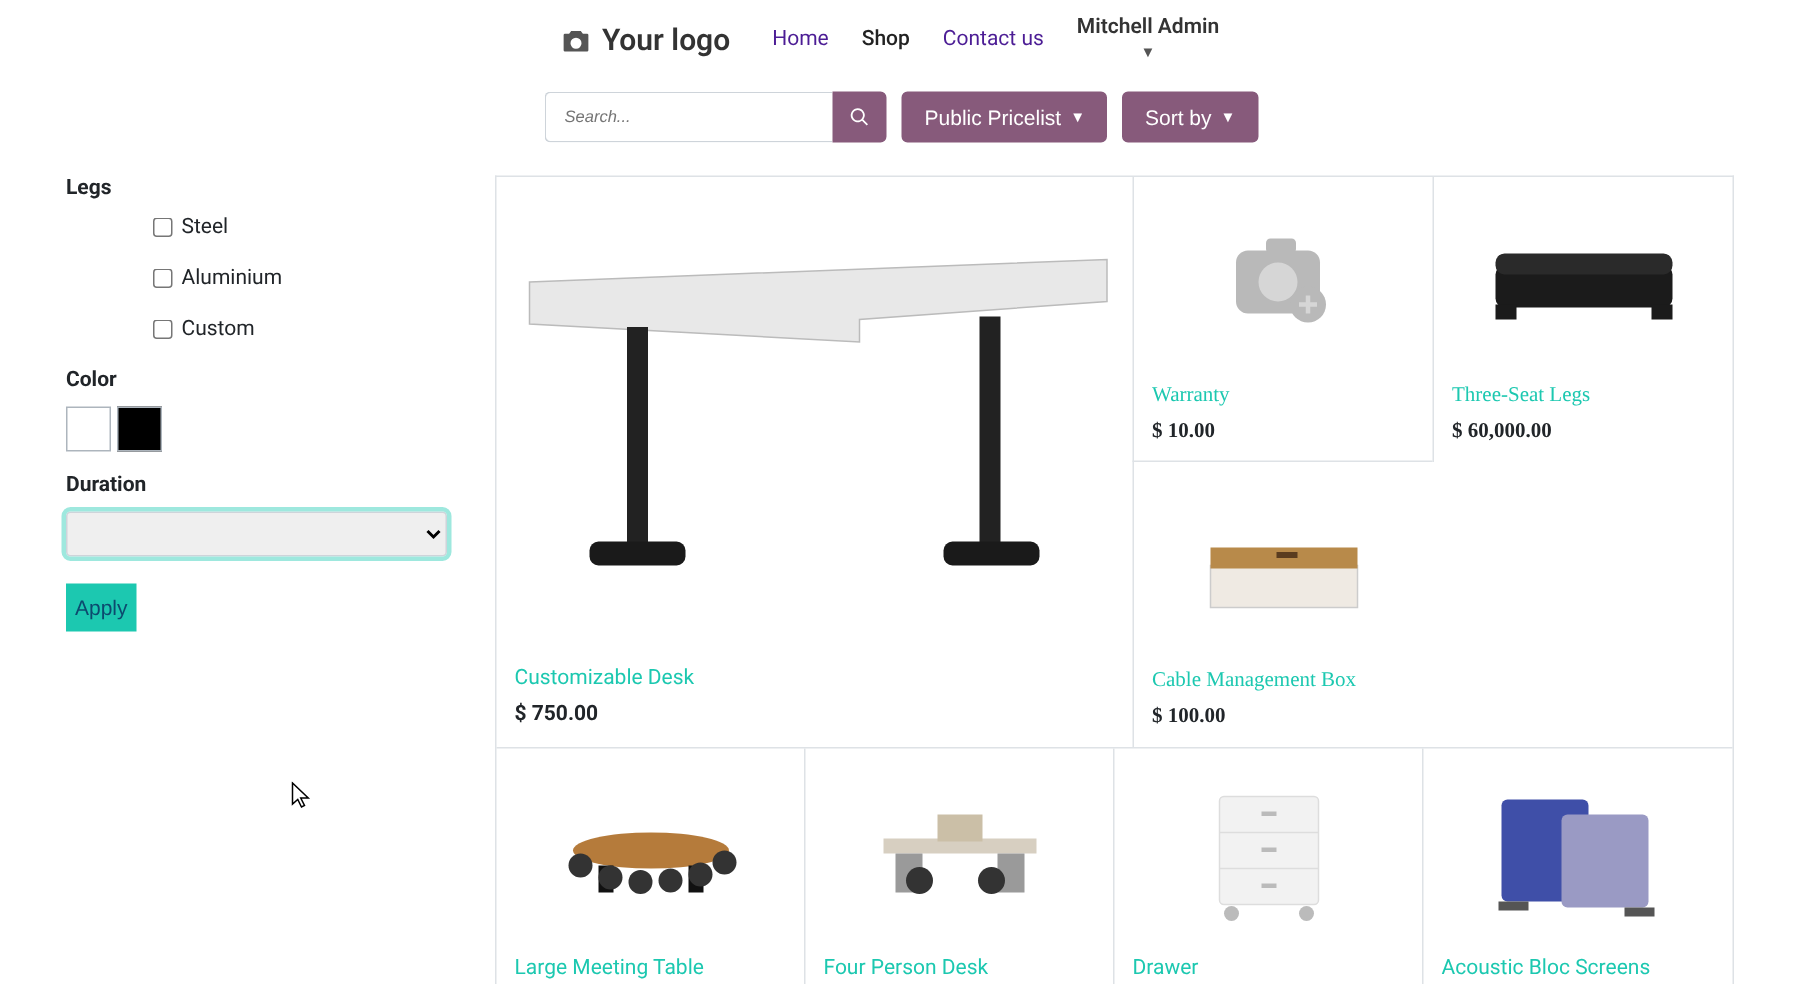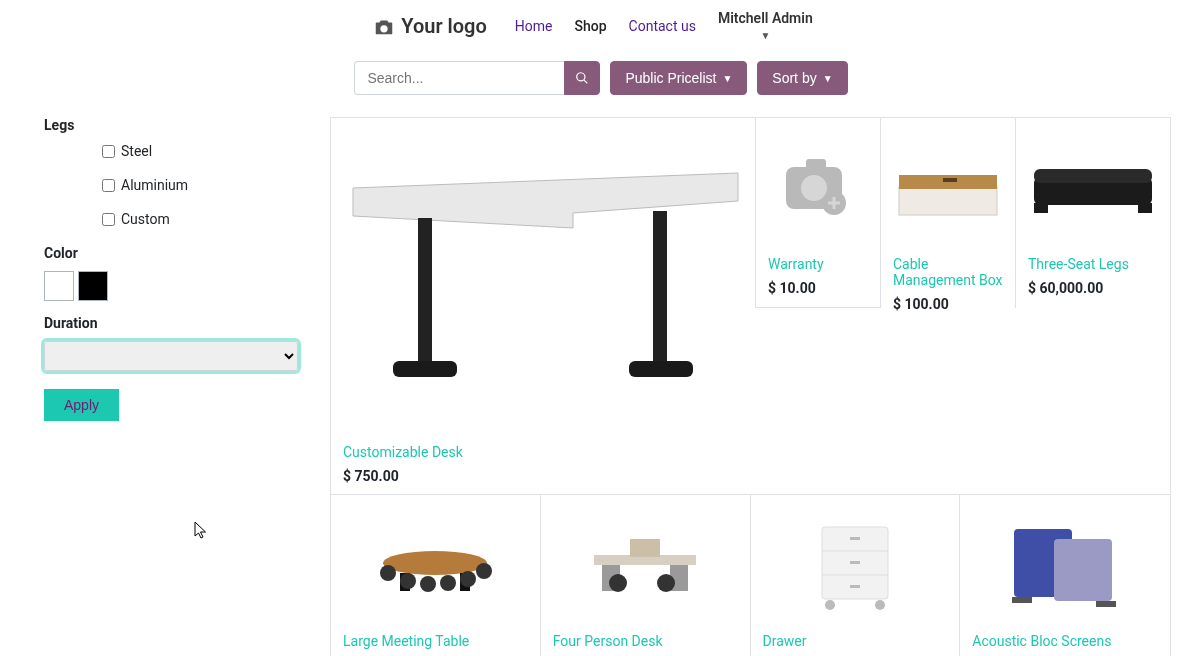--- a/index.html
+++ b/index.html
@@ -13,21 +13,21 @@
   .navbar-right { display:flex; align-items:center; gap:22px; }
   .nav-link { color:#4c1d95; cursor:pointer; }
   .nav-link.active { color:#222; font-weight:500; }
   .user-link { color:#333; font-weight:600; display:flex; align-items:center; gap:4px; cursor:pointer;flex-direction:column;}
   .caret-down { font-size:10px; color:#555;}
 
   
   .toolbar-wrap { display:flex; justify-content:center; padding: 8px 0 4px 0; }
   .toolbar { display:flex; align-items:center; gap:10px; }
   .search-group { display:flex; }
-  .search-input { width:210px; height:34px; padding:6px 12px; border:1px solid #ced4da; border-right:none; border-radius:4px 0 0 4px; font-size:14px; }
+  .search-input { width:192px; height:34px; padding:6px 12px; border:1px solid #ced4da; border-right:none; border-radius:4px 0 0 4px; font-size:11px;font-style:italic; }
   .search-btn { width:36px; height:34px; border:1px solid #875a7b; background:#875a7b; color:#fff; border-radius:0 4px 4px 0; display:flex; align-items:center; justify-content:center; cursor:pointer;}
   .btn-purple { height:34px; padding:0 14px; background:#875a7b; border:1px solid #875a7b; color:#fff; border-radius:4px; display:flex; align-items:center; gap:6px; cursor:pointer; font-size:14px;}
   .btn-purple .caret-down { color:#fff; }
   .pagination { display:flex; border:1px solid #dee2e6; border-radius:4px; overflow:hidden; }
   .page-btn { min-width:34px; height:32px; padding:0 10px; background:#fff; border:none; border-right:1px solid #dee2e6; color:#1cc8b0; display:flex; align-items:center; justify-content:center; cursor:pointer; font-size:14px;}
   .page-btn:last-child{ border-right:none;}
   .page-btn.disabled { color:#adb5bd; cursor:default;}
   .page-btn.active { background:#1cc8b0; color:#fff; }
 
   
@@ -37,23 +37,23 @@
 
   .facet-title { font-weight:700; margin:0 0 10px 0; font-size:14px; color:#212529;}
   .facet-options { padding-left:58px; margin-bottom:6px;}
   .facet-option { margin-bottom:18px; display:flex; align-items:center; gap:6px;}
   .facet-option input { margin:0; }
   .color-swatches { display:flex; gap:4px; margin: 4px 0 14px 0; }
   .swatch { width:30px; height:30px; border:1px solid #adb5bd; cursor:pointer;}
   .swatch.white { background:#fff; }
   .swatch.black { background:#000; }
   .duration-select { width:254px; height:30px; border:1px solid #ced4da; border-radius:3px; outline:3px solid #9ee8de; margin-bottom:18px; padding:2px 4px;}
-  .apply-btn { background:#1cc8b0; color:#701a75; border:none; border-radius:0; padding:8px 20px; cursor:pointer; font-size:14px;}
+  .apply-btn { background:#1cc8b0; color:#0c4a6e; border:none; border-radius:0; padding:8px 6px; cursor:pointer; font-size:14px;}
   .row1 { display:grid; grid-template-columns: 2fr 1fr 1fr; border-bottom:1px solid #dee2e6; }
-  .row1 .inner-col { display:flex; flex-direction:row; }
+  .row1 .inner-col { display:flex; flex-direction:column;font-family:Liberation Serif, serif; }
   .row1 .subcell { border-bottom:1px solid #dee2e6; height:190px; border-left:1px solid #dee2e6;}
   .row1 .subcell:last-child { border-bottom:none; }
   .big-cell { border-right:none; }
   .cell { padding:10px 12px 10px 12px; position:relative; }
   .cell-img { display:flex; align-items:center; justify-content:center; }
   .big-cell .cell-img{ height:310px; }
   .subcell .cell-img{ height:122px; }
   .row2cell .cell-img{ height:122px; }
   .prod-name { color:#1cc8b0; font-size:14px; margin-top:6px; cursor:pointer;}
   .prod-price { font-weight:700; color:#212529; margin-top:8px; }

